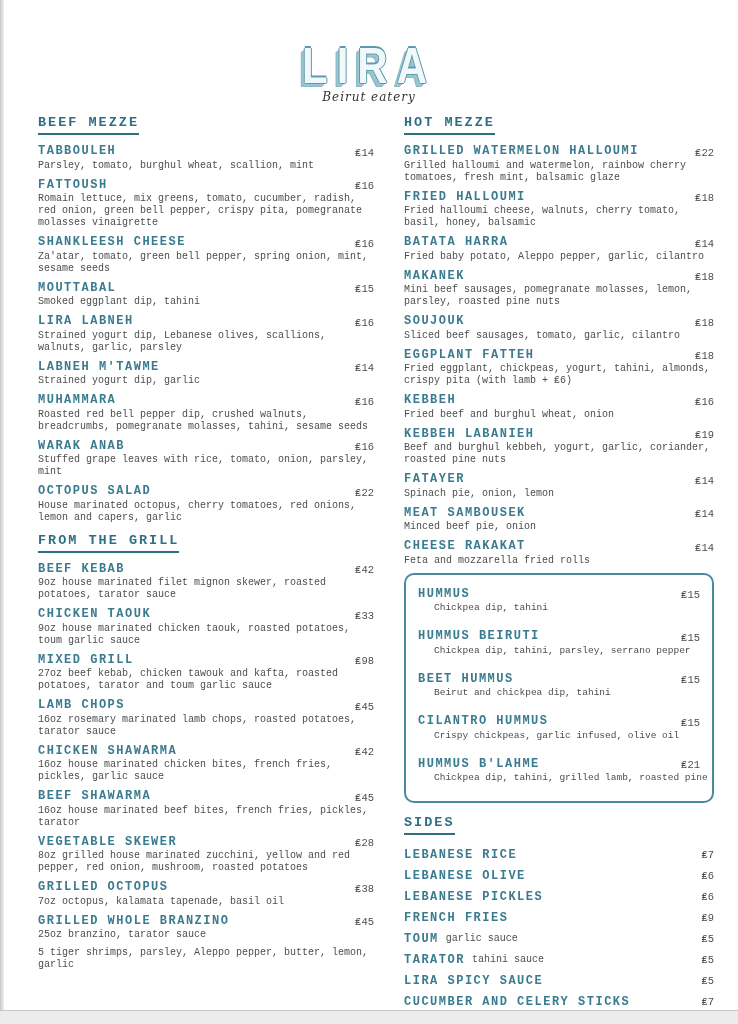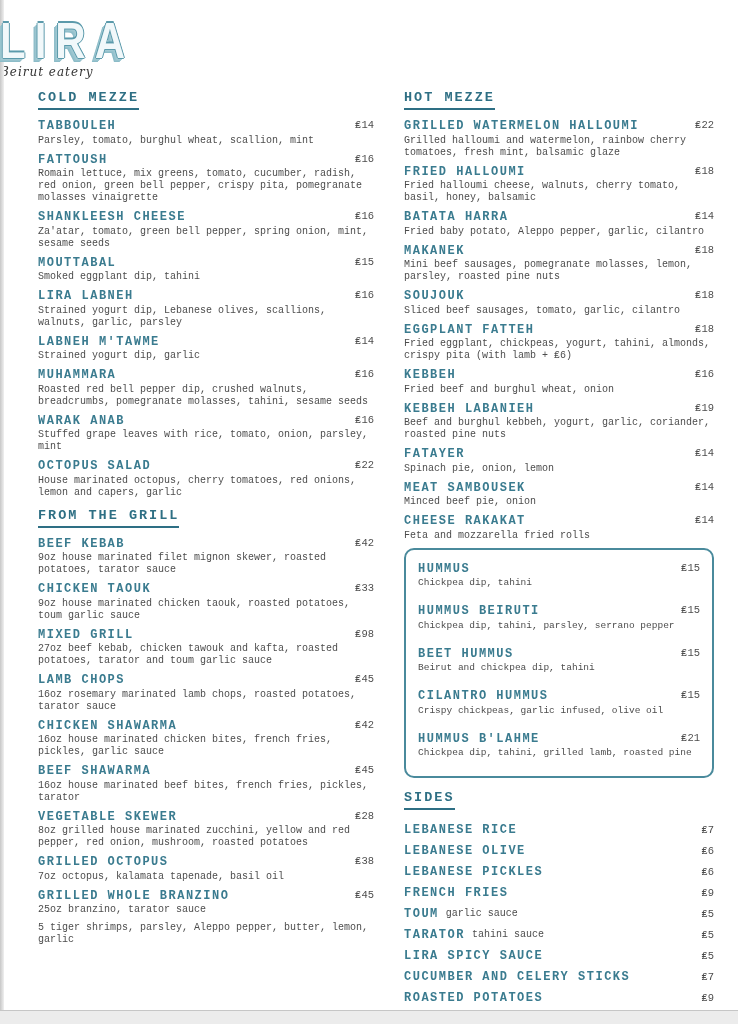--- a/index.html
+++ b/index.html
@@ -5,21 +5,21 @@
   html,body{margin:0;padding:0;}
   body{
     width:738px;height:1024px;position:relative;overflow:hidden;
     background:#ffffff;
     font-family:"Liberation Mono","DejaVu Sans Mono",monospace;
   }
   .edge-left{position:absolute;left:0;top:0;width:4px;height:100%;
     background:linear-gradient(to right,#c7c7c7,#f0f0f0);}
   .edge-bottom{position:absolute;left:0;bottom:0;width:100%;height:13px;
     background:#ececec;border-top:1px solid #c6c6c6;}
-  header{ padding-top:20px; }
+  header{ text-align:center; padding-top:20px;margin-top:25px; }
   .logo-title{
     display:inline-block;
     font-family:"Liberation Sans",sans-serif;font-weight:700;
     font-size:42px;letter-spacing:9px;line-height:1;
     color:#f1f8fa;transform:scaleY(1.18);
     text-shadow:
       1px 0 0 #5b9aab,-1px 0 0 #5b9aab,0 1px 0 #5b9aab,0 -1px 0 #5b9aab,
       -2px 2px 0 #9fc8d2,-3px 3px 0 #96c2cd,-4px 4px 0 #8cbcc8;
   }
   .logo-sub{
@@ -31,52 +31,52 @@
   .col-right{width:310px;flex:none;}
   .section-title{
     display:table;
     color:var(--accent,#2e6f84);font-weight:700;font-size:13.5px;
     letter-spacing:2px;line-height:17px;
     border-bottom:2px solid var(--accent,#2e6f84);
     padding-bottom:2px;margin-bottom:9px;
   }
   .section + .section{margin-top:8px;}
   .item{margin-bottom:6px;}
-  .item-head{display:flex;justify-content:space-between;align-items:flex-start;}
+  .item-head{display:flex;justify-content:space-between;align-items:flex-end;}
   .item-name{color:var(--item,#3a7b8f);font-weight:700;font-size:12px;
     letter-spacing:1.5px;line-height:14.5px;white-space:nowrap;}
   .item-price{color:var(--text,#4d4d4d);font-size:10.5px;padding-left:6px;}
   .item-desc{color:var(--text,#4d4d4d);font-size:10px;line-height:12px;margin-top:1px;}
   .hummus-box{
     border:2px solid var(--box,#4a8a9c);border-radius:10px;
     padding:12px 12px 2px 12px;margin-top:6px;
   }
   .hummus-box .item{margin-bottom:15px;}
-  .hummus-box .item-desc{font-size:9.5px;white-space:nowrap;}
+  .hummus-box .item-desc{font-size:9.5px;white-space:nowrap;margin-left:16px;}
   .sides{margin-top:11px;}
   .sides-row{display:flex;align-items:center;height:21px;}
   .side-name{color:var(--item,#3a7b8f);font-weight:700;font-size:12px;
     letter-spacing:1.5px;white-space:nowrap;}
   .side-desc{color:var(--text,#4d4d4d);font-size:10px;margin-left:7px;white-space:nowrap;}
   .side-price{margin-left:auto;color:var(--text,#4d4d4d);font-size:10.5px;}
 </style>
 </head>
 <body style="--accent: #2e6f84; --item: #3a7b8f; --text: #4d4d4d; --box: #4a8a9c;">
 
 <div class="edge-left"></div>
 
 <header>
   <div class="logo-title">LIRA</div>
   <div class="logo-sub">Beirut eatery</div>
 </header>
 
 <div class="columns">
   <div class="col-left" id="col-left">
       <div class="section">
-        <div class="section-title">COLD MEZZE</div>
+        <div class="section-title">BEEF MEZZE</div>
         <div class="item">
           <div class="item-head">
             <span class="item-name">TABBOULEH</span>
             <span class="item-price">₤14</span>
           </div>
           <div class="item-desc">Parsley, tomato, burghul wheat, scallion, mint</div>
         </div>
         <div class="item">
           <div class="item-head">
             <span class="item-name">FATTOUSH</span>

